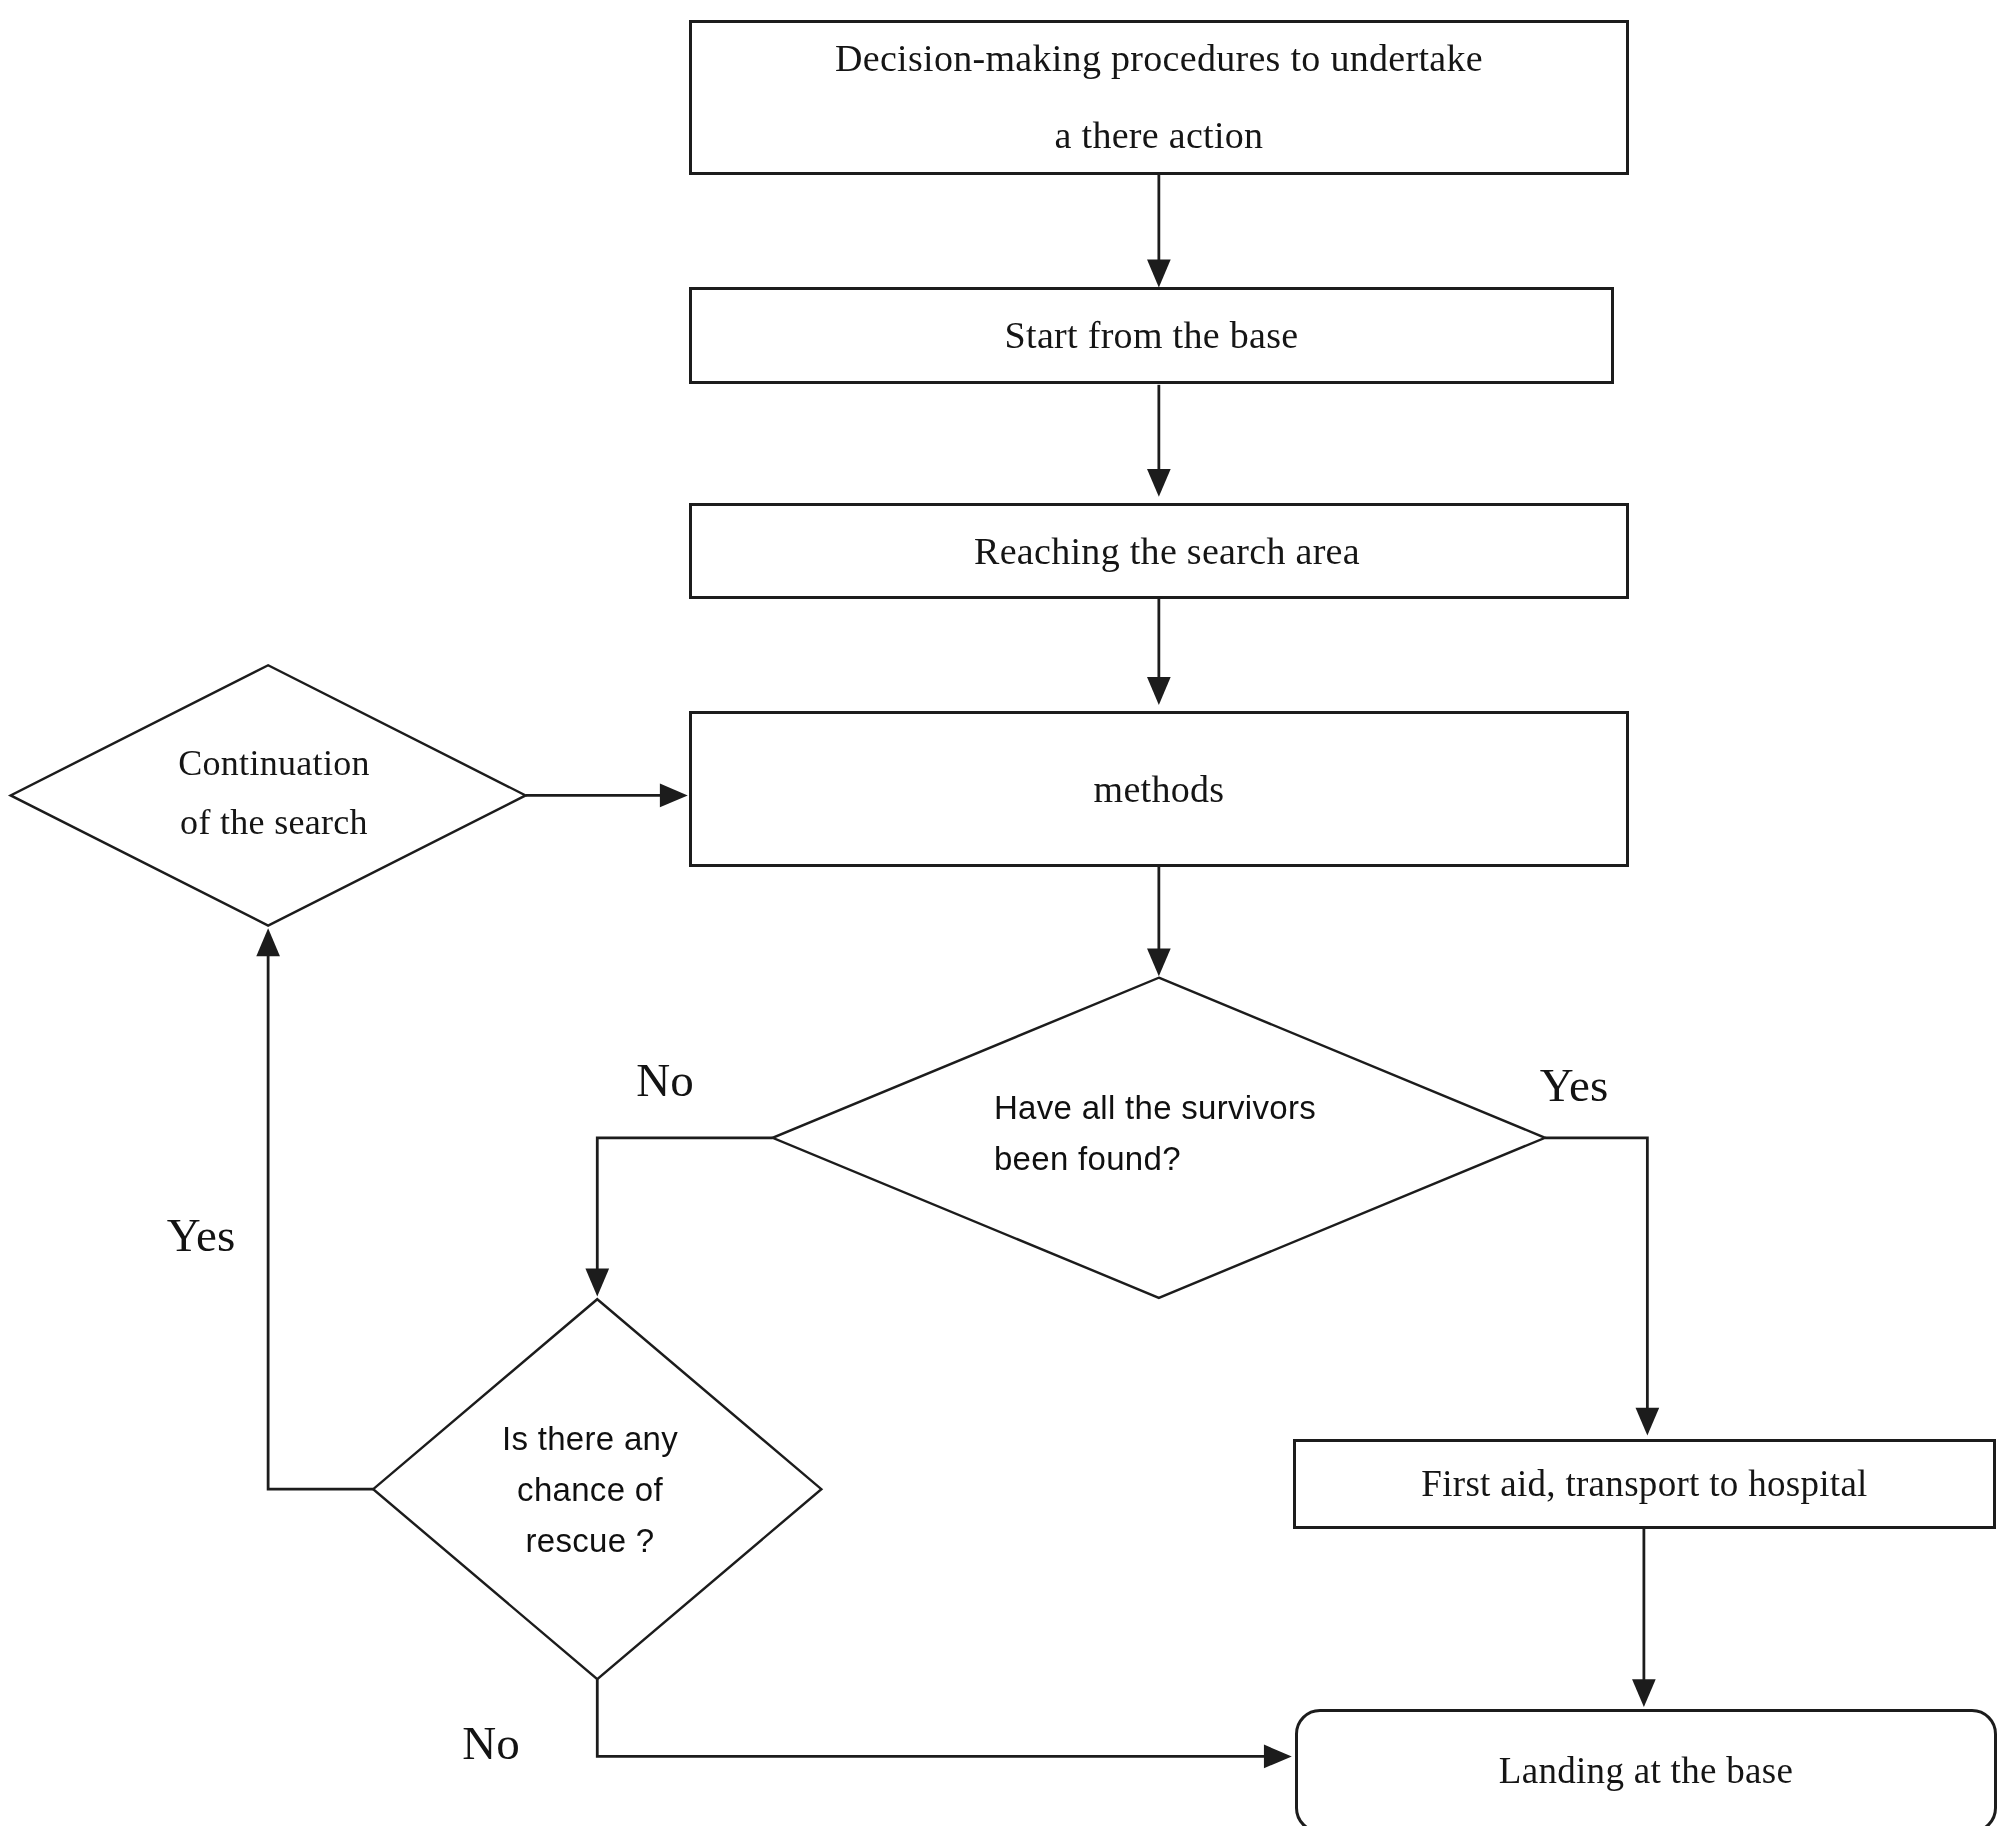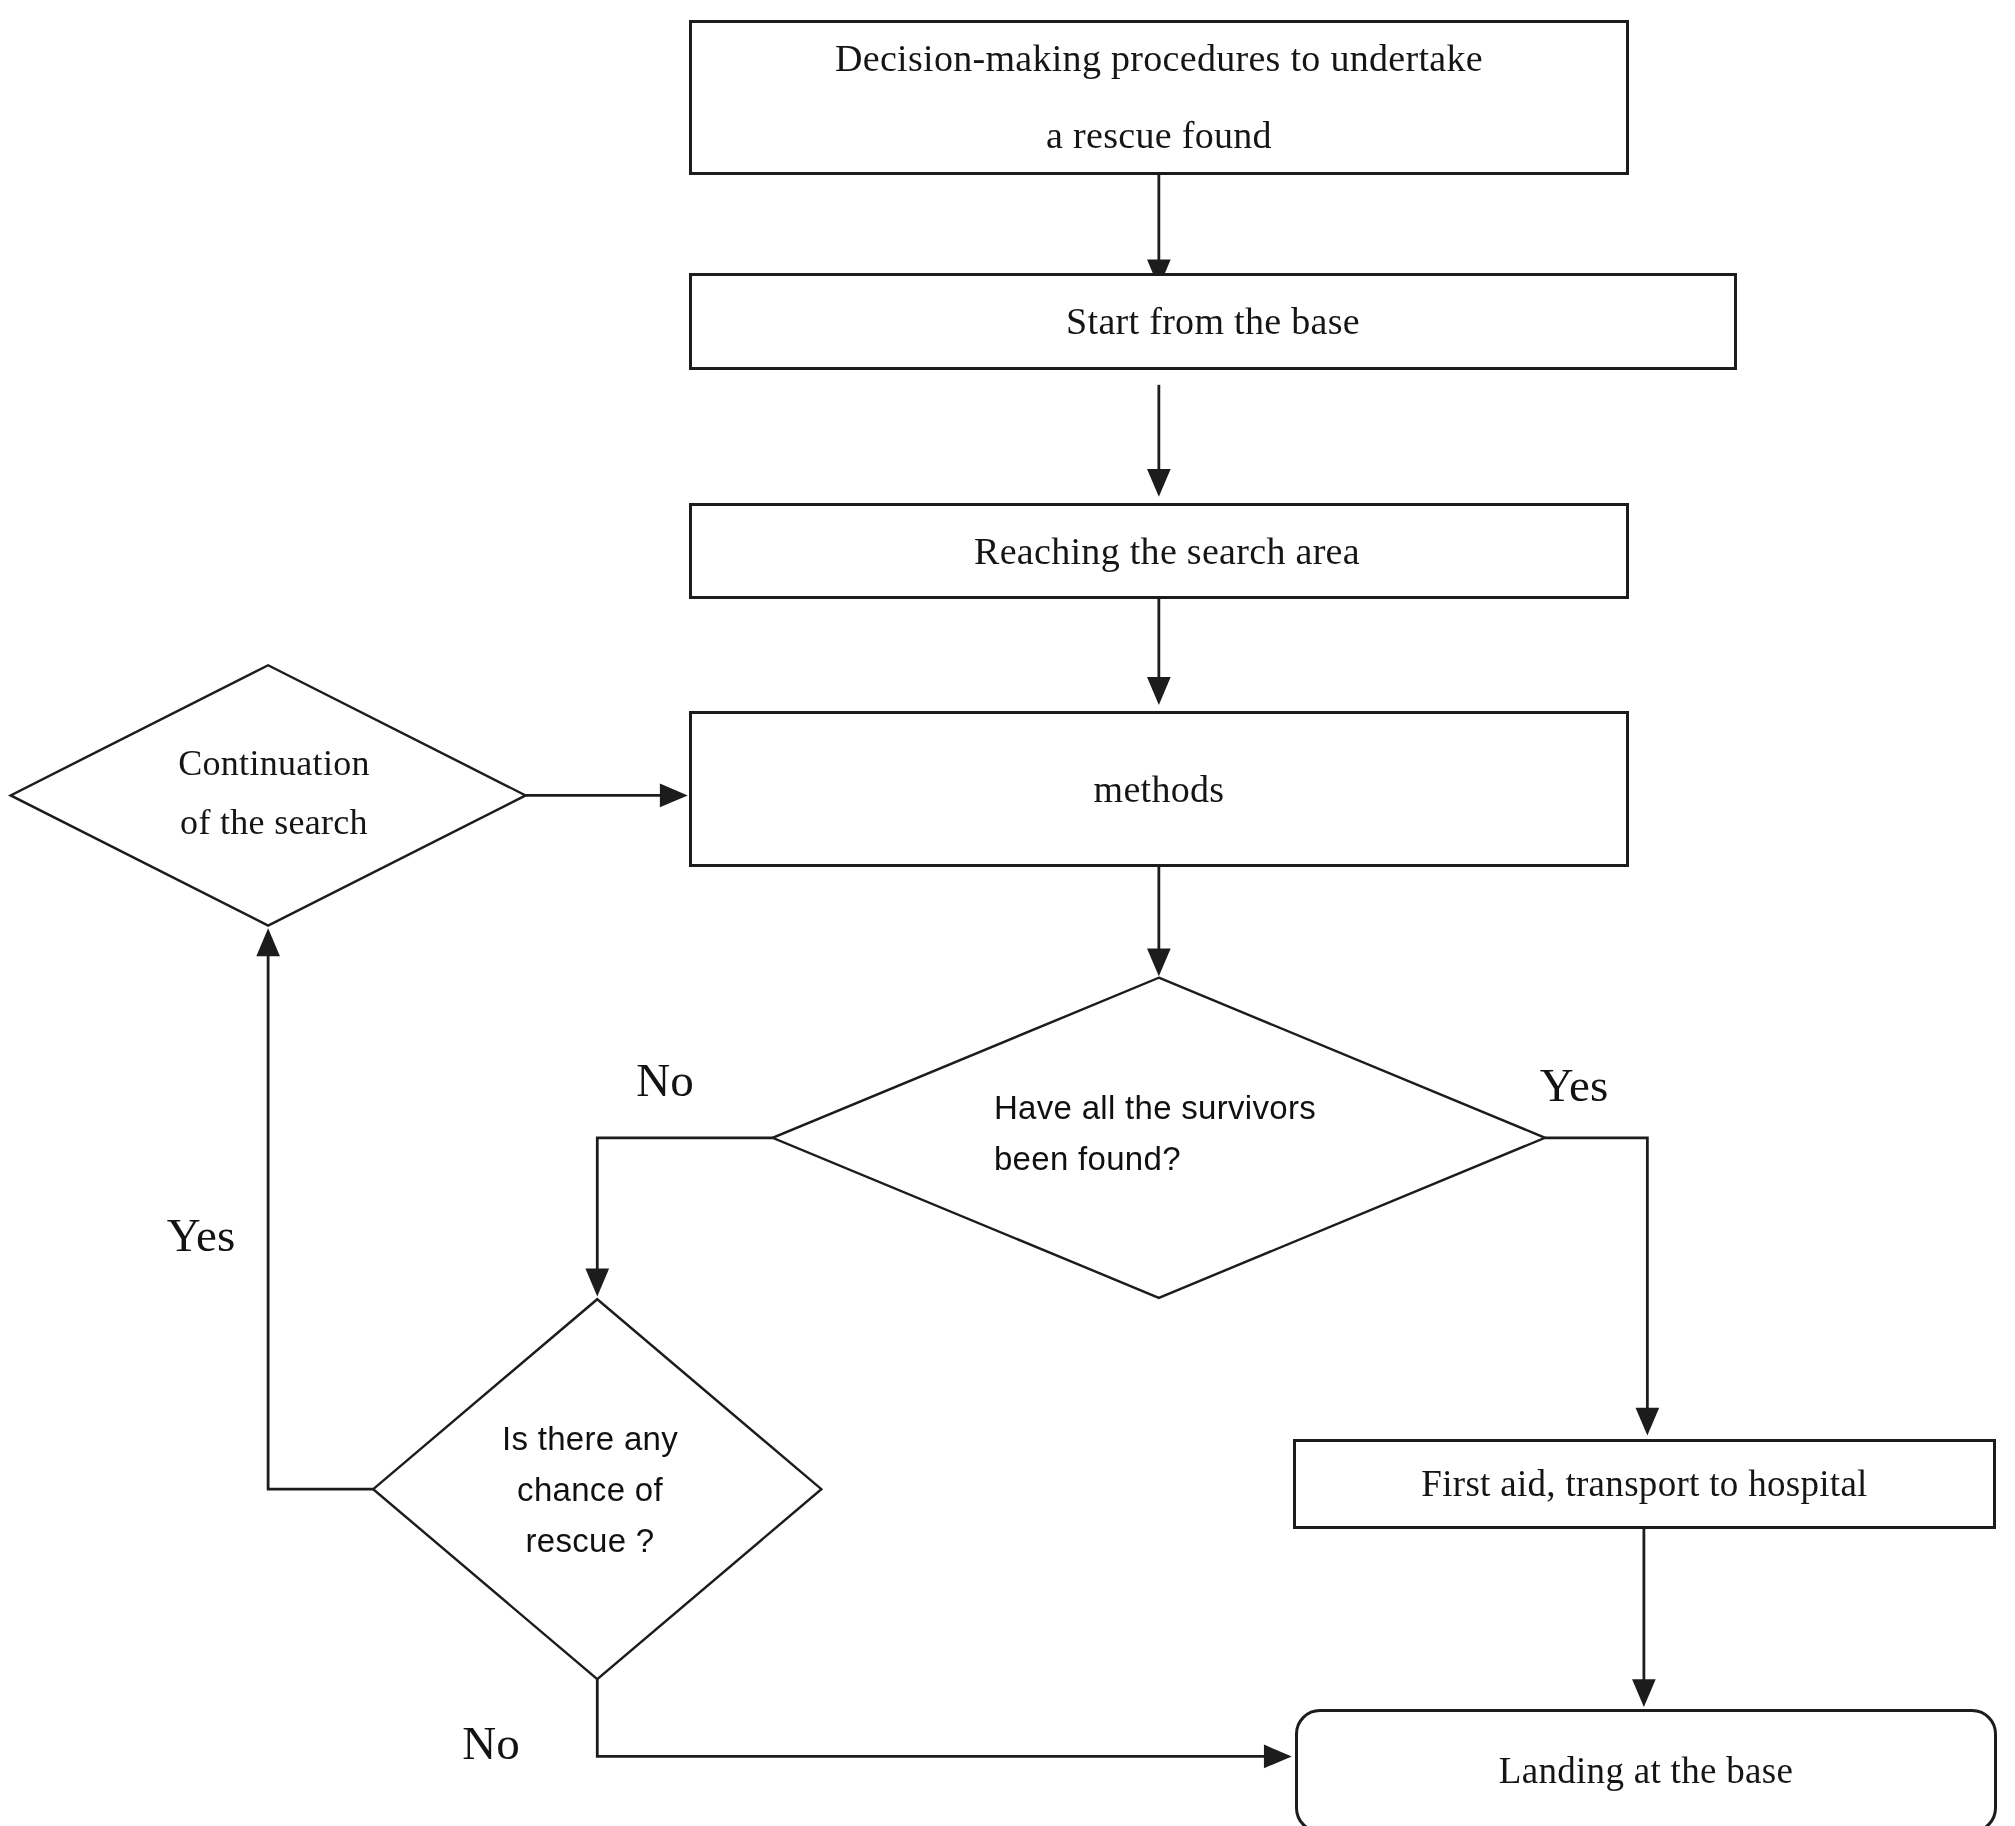--- a/index.html
+++ b/index.html
@@ -117,24 +117,24 @@
       <polygon points="2367,2063 2350,2023 2384,2023"></polygon>
       <polygon points="988,1143 948,1126 948,1160"></polygon>
       <polygon points="385,1334 368,1374 402,1374"></polygon>
       <polygon points="1856,2524 1816,2507 1816,2541"></polygon>
       <polygon points="2362,2453 2345,2413 2379,2413"></polygon>
     </g>
   </svg>
 
   <div class="box" style="left:689px; top:19.5px; width:940px; height:155px;gap:16px;">
     <span class="tline">Decision-making procedures to undertake</span>
-    <span class="tline">a rescue found</span>
+    <span class="tline">a there action</span>
   </div>
 
-  <div class="box" style="left:689px; top:273px; width:1048px; height:97px;text-align:right;">
+  <div class="box" style="left:689px; top:287px; width:925px; height:97px;text-align:right;">
     <span class="tline">Start from the base</span>
   </div>
 
   <div class="box" style="left:689px; top:503px; width:940px; height:96px;padding-left:16px;">
     <span class="tline">Reaching the search area</span>
   </div>
 
   <div class="box" style="left:689px; top:711px; width:940px; height:156px;">
     <span class="tline">methods</span>
   </div>

